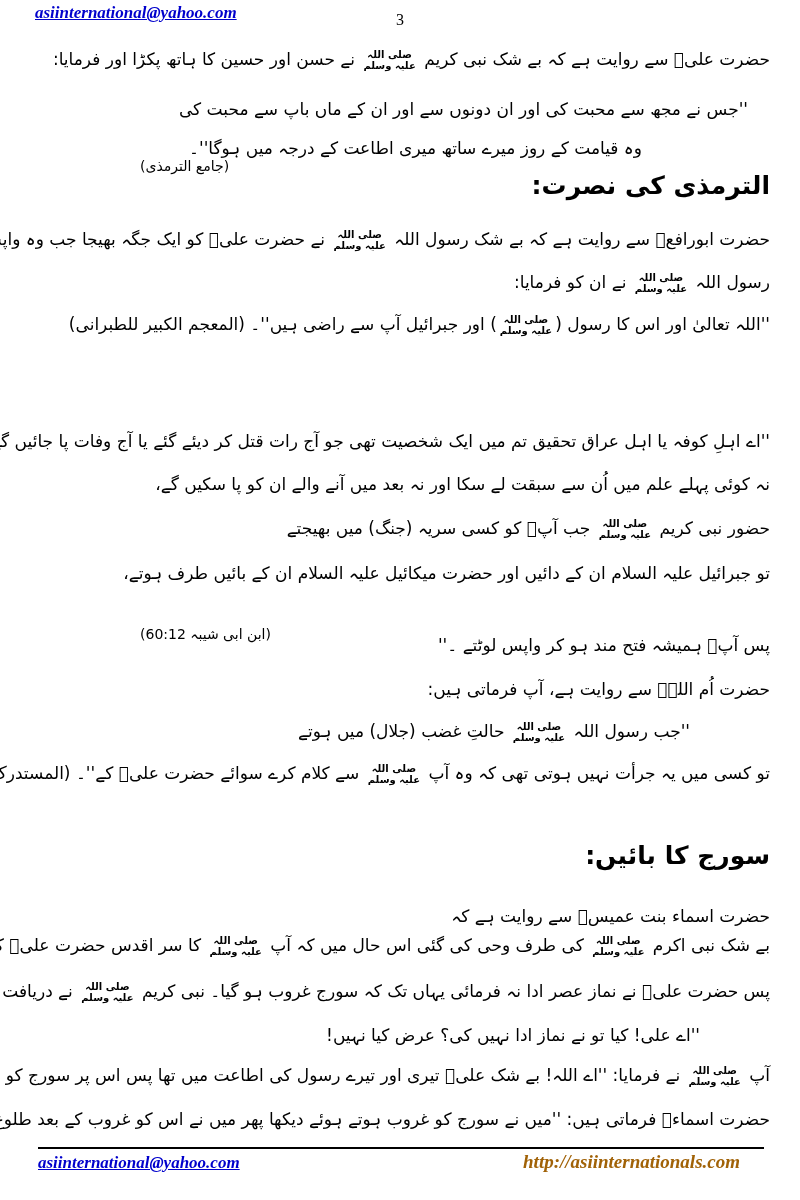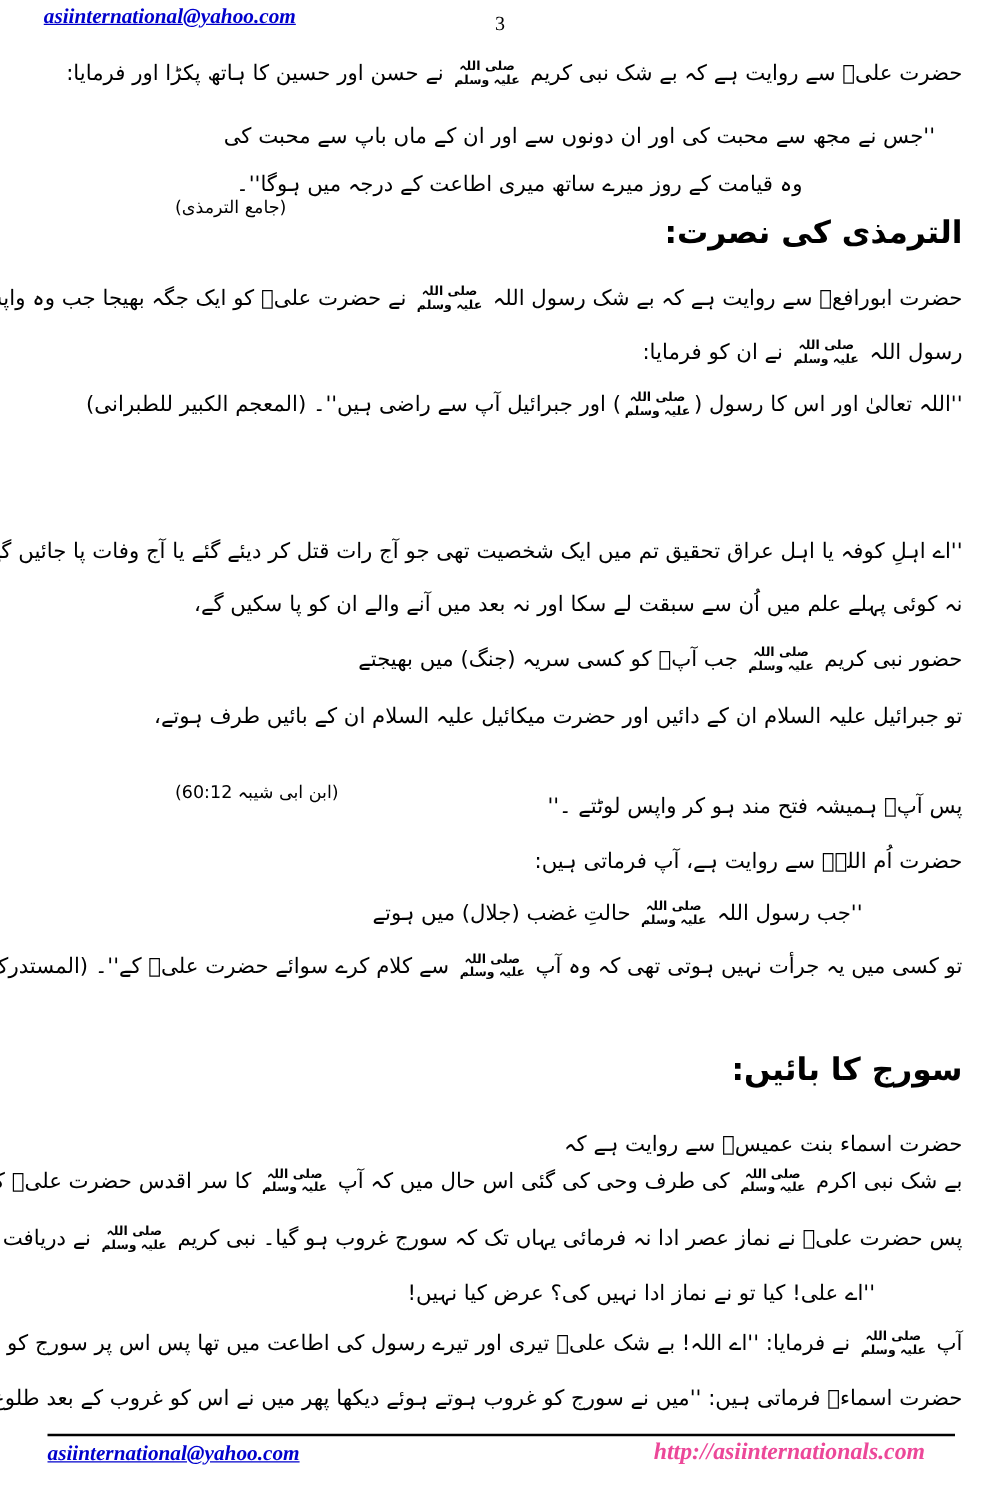--- a/index.html
+++ b/index.html
@@ -30,21 +30,21 @@
     border-top:2px solid #000;
   }
   .footer-email {
     position:absolute; top:1153px; left:38px;
     font-family:"Liberation Serif",serif; font-style:italic; font-weight:bold;
     font-size:17px; color:#0000cc; text-decoration:underline; cursor:pointer;
   }
   .footer-url {
     position:absolute; top:1151px; right:60px;
     font-family:"Liberation Serif",serif; font-style:italic; font-weight:bold;
-    font-size:19px; color:#ec4899; cursor:pointer;
+    font-size:19px; color:#a16207; cursor:pointer;
   }
 </style>
 </head>
 <body>
 
 <a class="header-email">asiinternational@yahoo.com</a>
 <div class="page-number">3</div>
 
 <div id="content">
     <div class="abs line" style="top: 42px; right: 30px;">حضرت علیؓ سے روایت ہے کہ بے شک نبی کریم <span class="pbuh"><div>صلی اللہ</div><div>علیہ وسلم</div></span> نے حسن اور حسین کا ہاتھ پکڑا اور فرمایا:</div>

